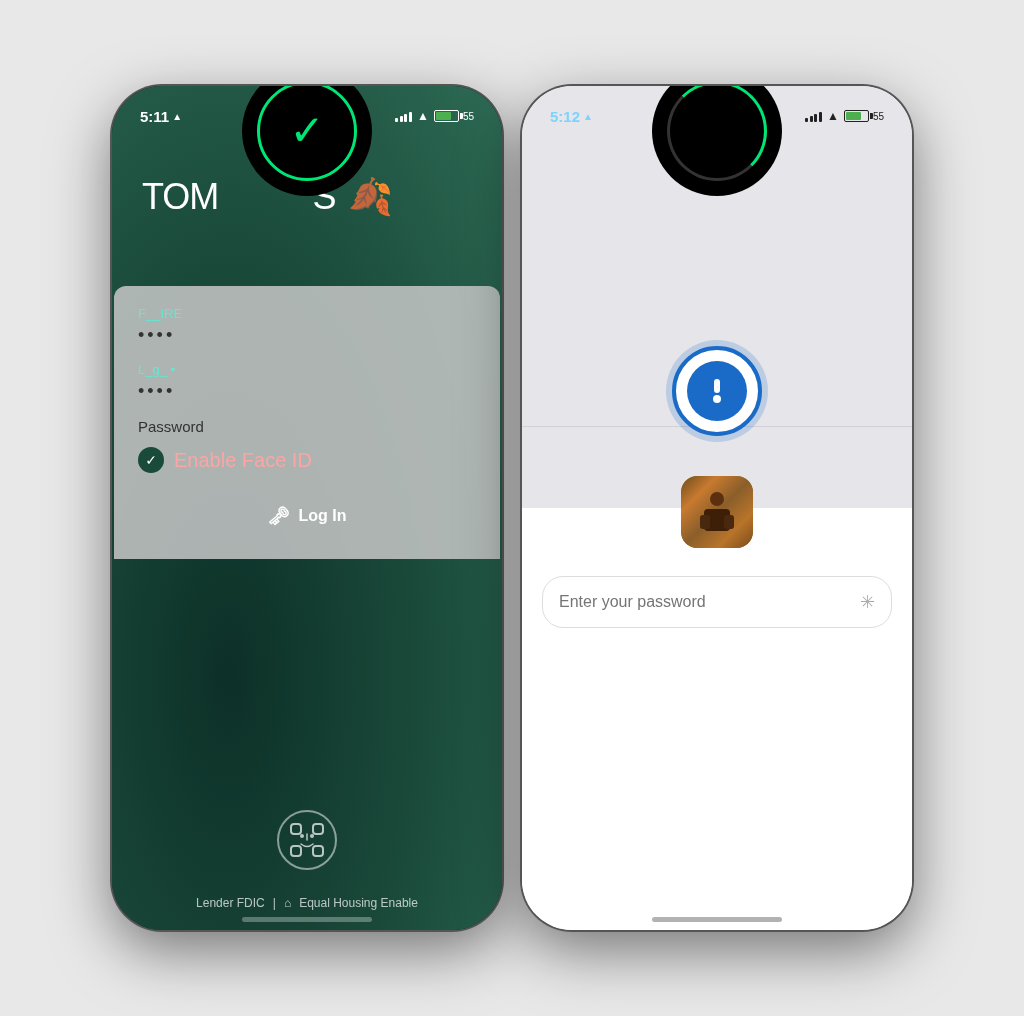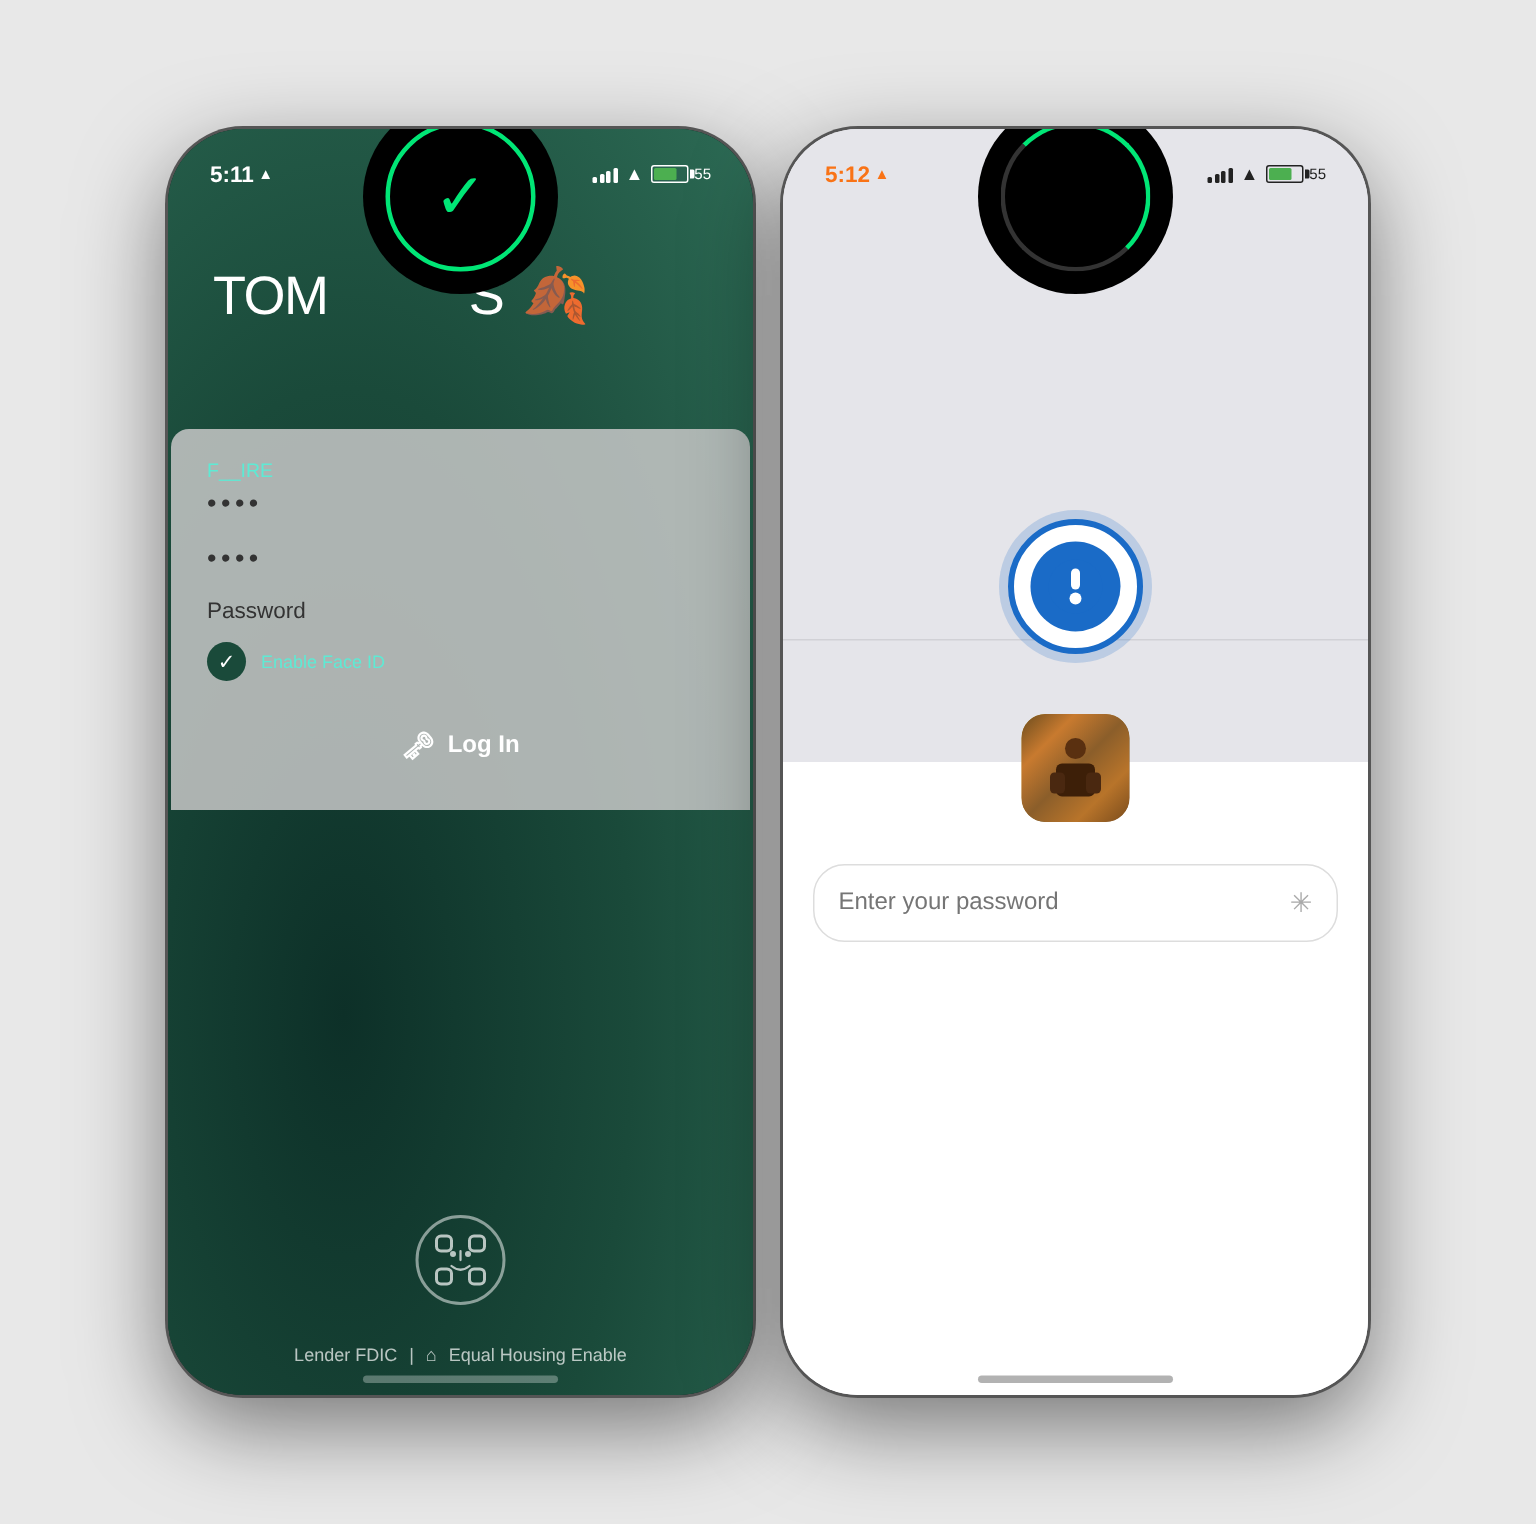--- a/index.html
+++ b/index.html
@@ -96,21 +96,21 @@
     .status-time {
       font-size: 15px;
       font-weight: 600;
       color: white;
       display: flex;
       align-items: center;
       gap: 3px;
     }
 
     .status-time.dark {
-      color: #f97316;
+      color: #7dd3fc;
     }
 
     .status-icons {
       display: flex;
       align-items: center;
       gap: 5px;
     }
 
     .signal-bars {
       display: flex;
@@ -263,22 +263,22 @@
       background: #1a4a3a;
       border-radius: 50%;
       display: flex;
       align-items: center;
       justify-content: center;
       color: white;
       font-size: 14px;
     }
 
     .face-id-text {
-      font-size: 12px;
-      color: #5eead4;
+      font-size: 20px;
+      color: #fca5a5;
     }
 
     .login-btn {
       display: flex;
       align-items: center;
       justify-content: center;
       gap: 8px;
       padding: 12px;
       color: white;
       font-size: 16px;
@@ -470,20 +470,21 @@
     </div>
 
     <div class="login-overlay">
 
       <div class="form-field">
         <div class="form-label">F__IRE</div>
         <div class="form-dots">••••</div>
       </div>
 
       <div class="form-field">
+        <div class="form-label">L_g_ •</div>
         <div class="form-dots">••••</div>
       </div>
 
       <div class="password-row">
         <span class="password-label">Password</span>
       </div>
 
       <div class="face-id-row">
         <div class="check-circle">
           <span>✓</span>

